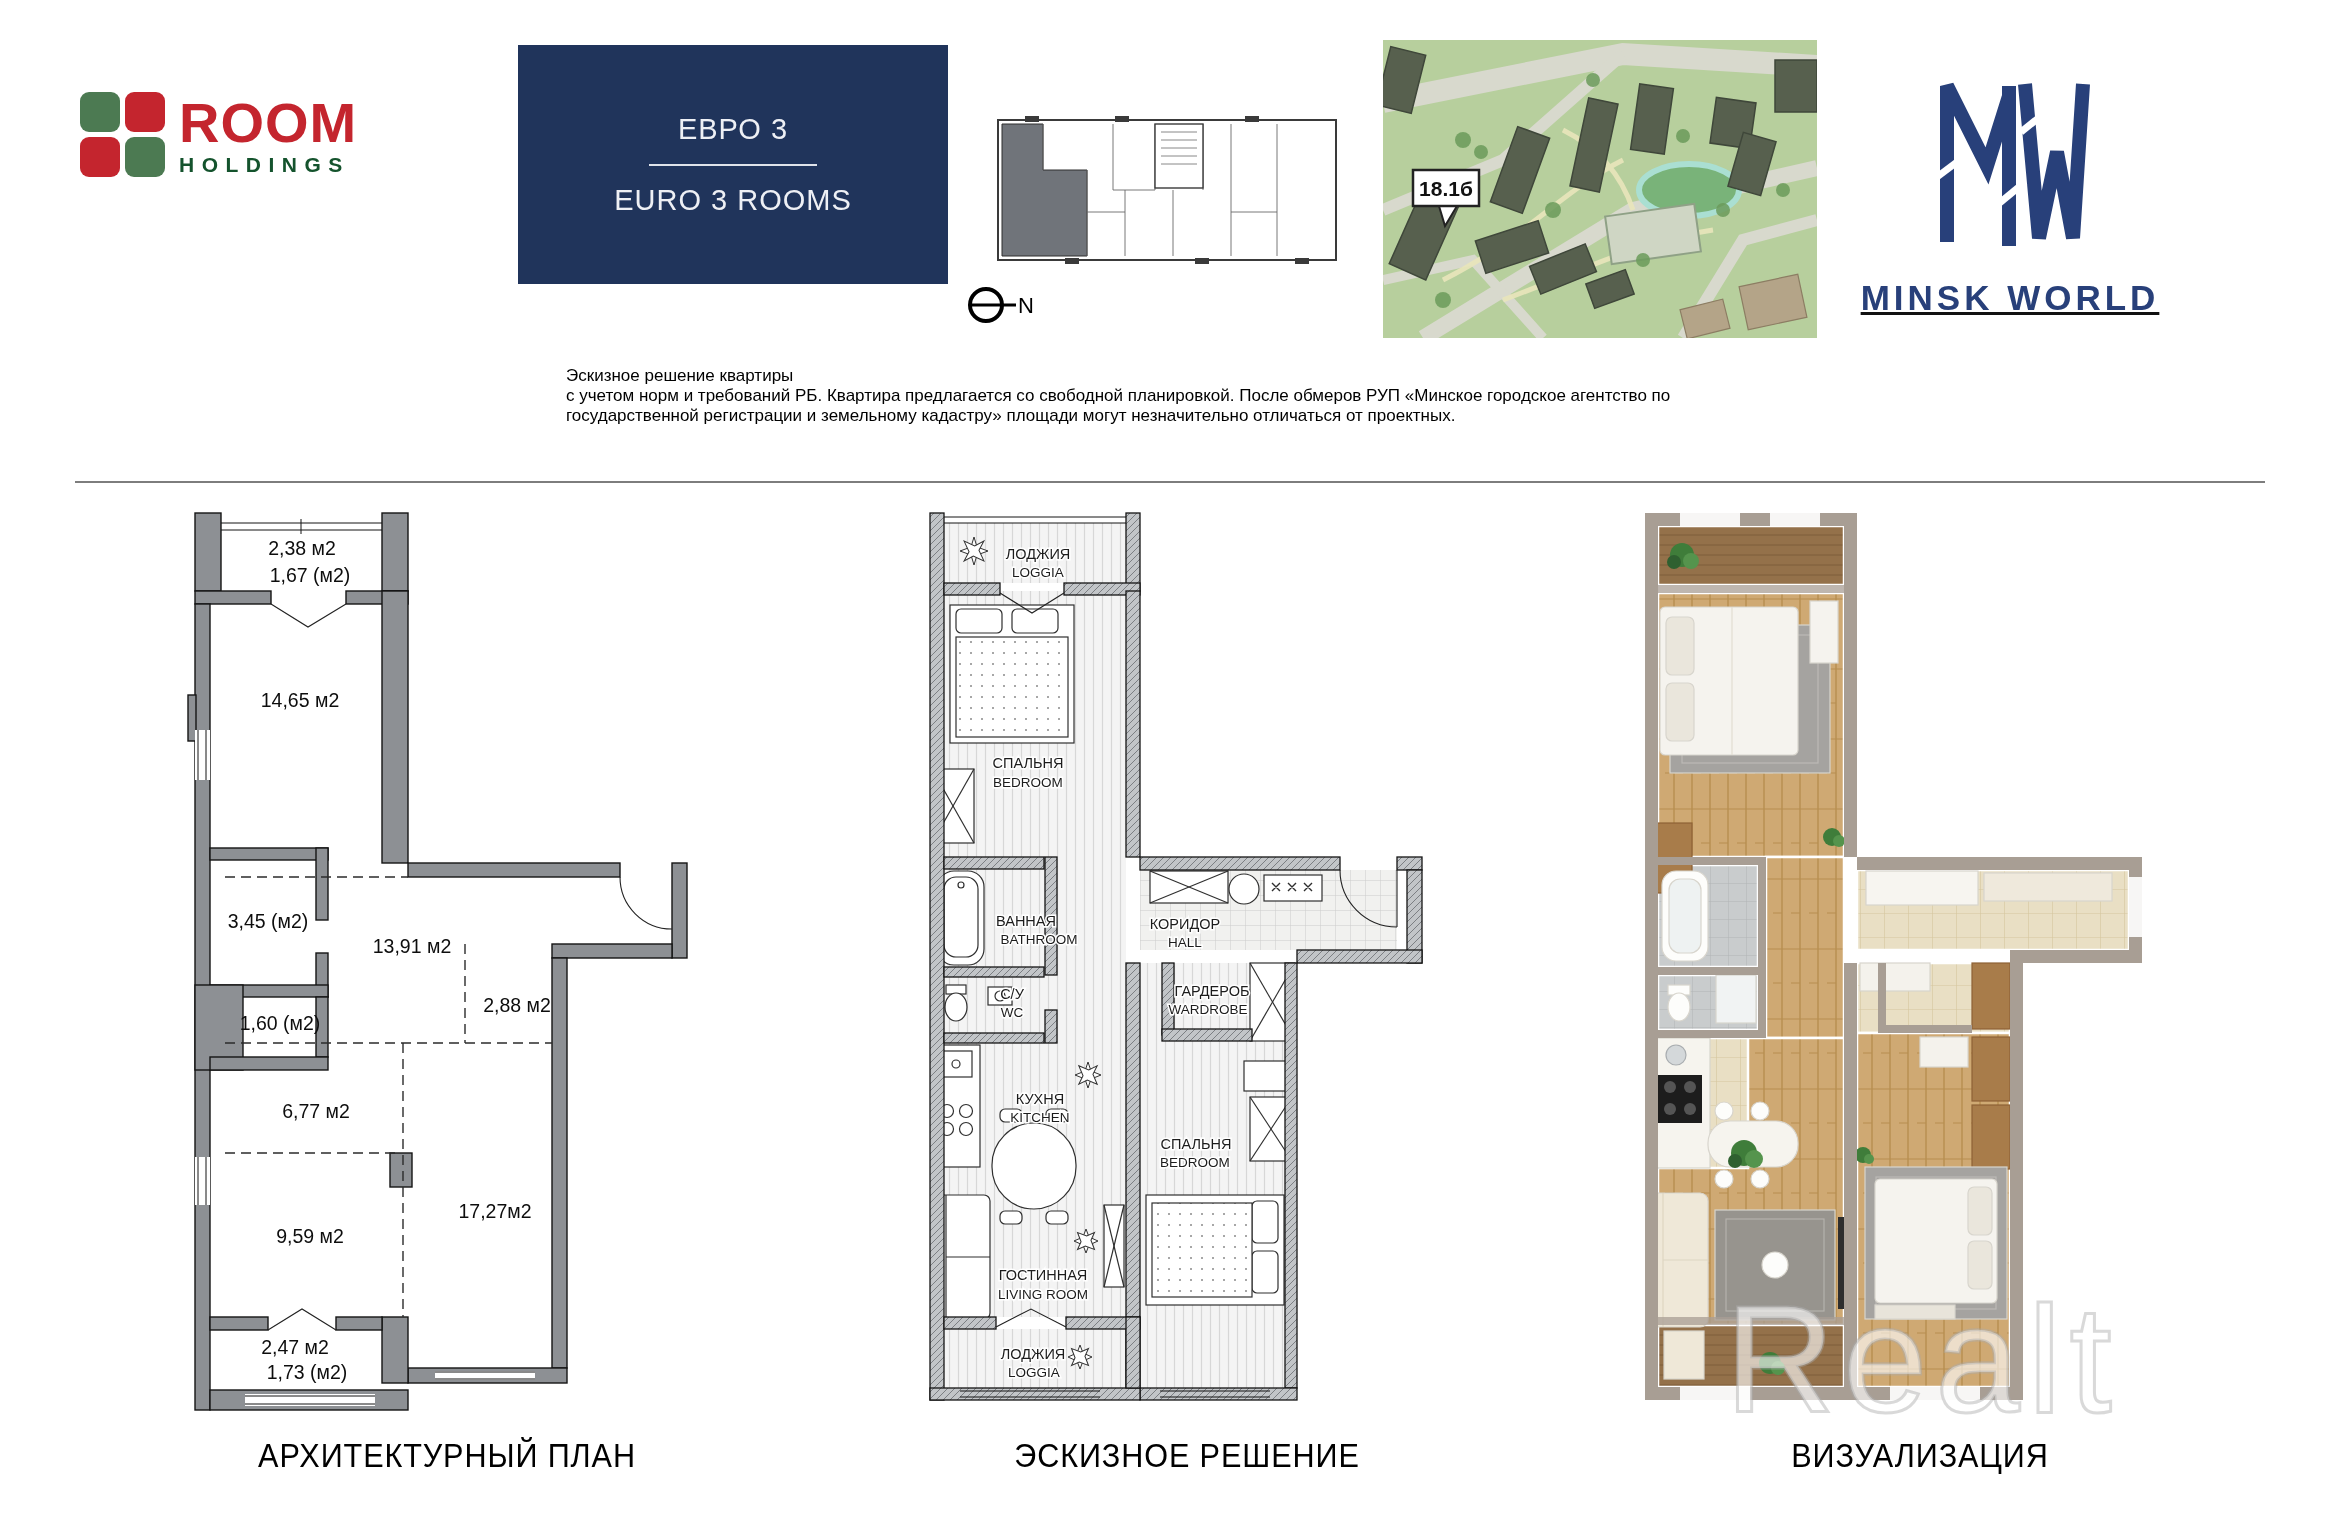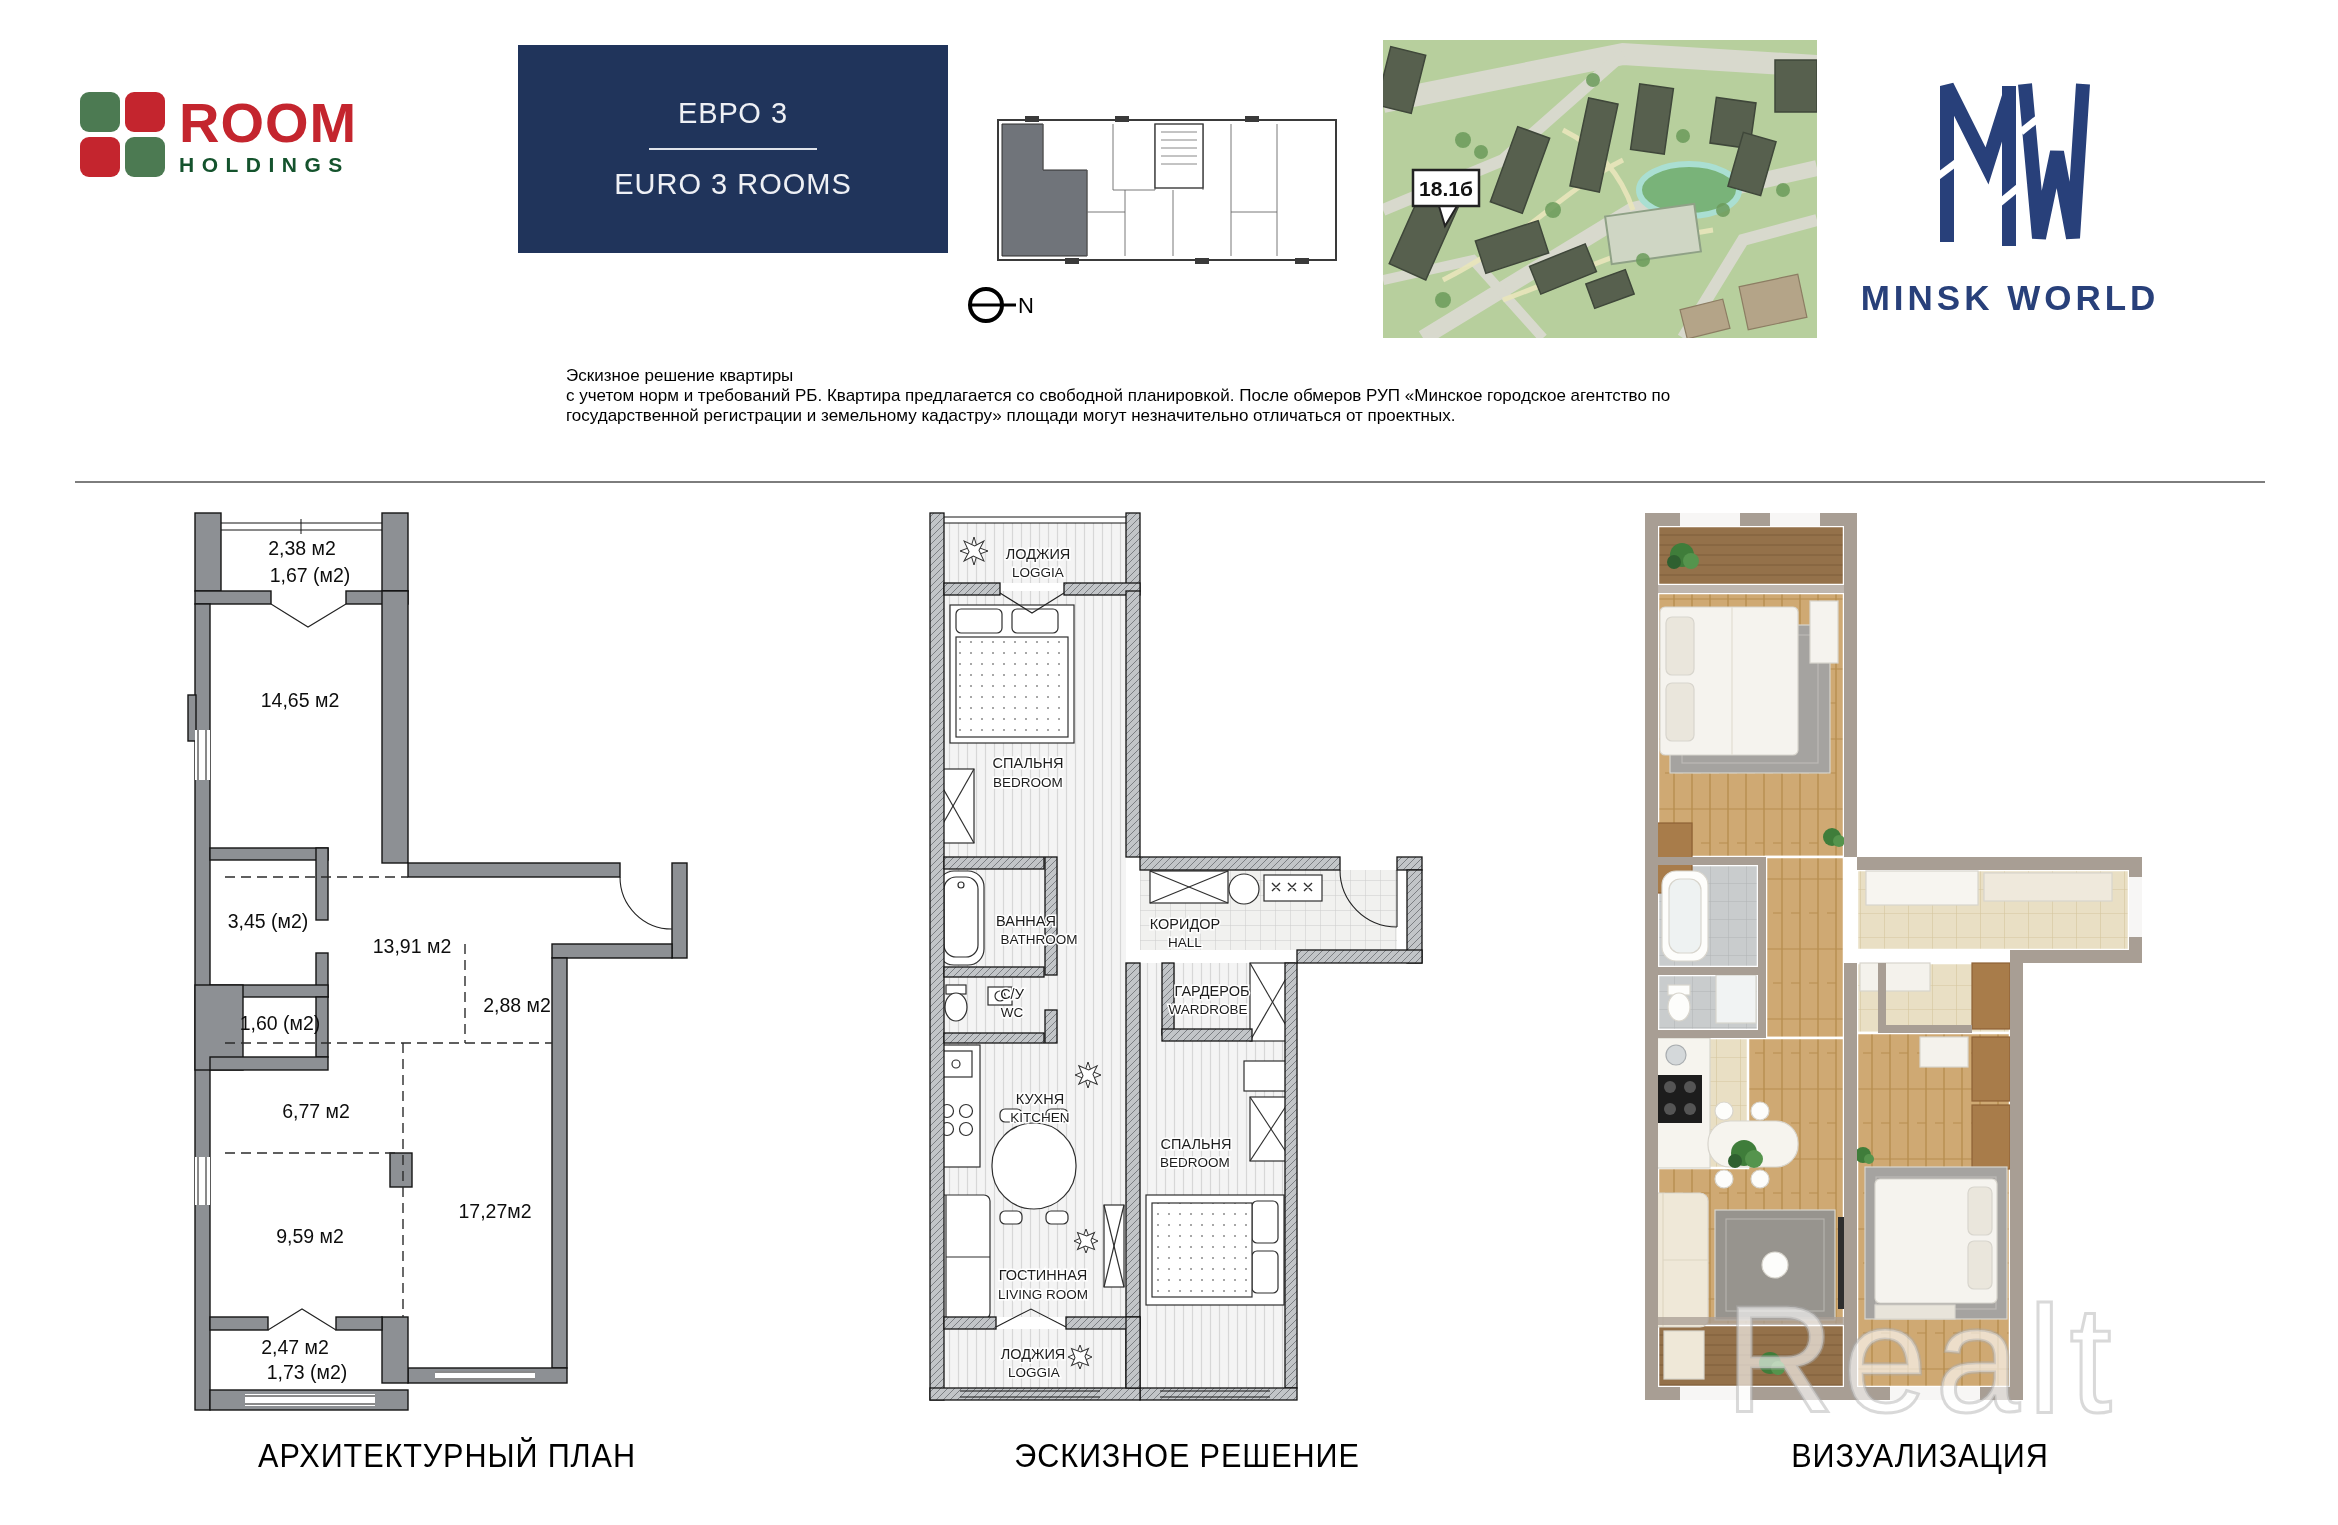--- a/index.html
+++ b/index.html
@@ -7,32 +7,32 @@
         font-family:"Liberation Sans",sans-serif;color:#111;}
   .abs{position:absolute;}
   
   #dana{left:80px;top:92px;display:flex;align-items:center;}
   #dana .squares{display:grid;grid-template-columns:40px 40px;grid-template-rows:40px 40px;gap:5px;margin-right:14px;}
   #dana .sq{border-radius:9px;}
   #dana .word{line-height:1;}
   #dana .w1{font-size:56px;font-weight:800;letter-spacing:1px;color:#c4252e;}
   #dana .w2{font-size:21px;font-weight:700;letter-spacing:7.5px;color:#14532d;margin-top:3px;}
   
-  #unitbox{left:518px;top:45px;width:430px;height:208px;background:#20345b;
+  #unitbox{left:518px;top:45px;width:430px;height:239px;background:#20345b;
            display:flex;flex-direction:column;align-items:center;justify-content:center;}
   #unitbox .t{color:#eef0f5;font-size:29px;letter-spacing:1px;}
   #unitbox .dv{width:168px;height:2px;background:#dfe3ea;margin:18px 0;}
   
   #notes{left:518px;top:366px;font-size:17px;line-height:20px;white-space:nowrap;color:#000;margin-left:48px;}
   
   #sep{left:75px;top:481px;width:2190px;height:2px;background:#7d7d7d;}
   
   .caption{top:1436px;font-size:34px;letter-spacing:1px;color:#000;transform:translateX(-50%) scaleX(.9);white-space:nowrap;}
   
-  #mw{left:1860px;top:60px;width:300px;text-align:center;}
+  #mw{left:1860px;top:60px;width:300px;text-align:center;text-decoration:underline;}
   #mw .name{margin-top:14px;font-size:35px;font-weight:700;letter-spacing:4px;color:#28407a;white-space:nowrap;}
   
   #wm{left:1725px;top:1272px;font-size:152px;font-weight:400;letter-spacing:8px;
       color:rgba(255,255,255,.62);-webkit-text-stroke:3px rgba(170,170,170,.45);z-index:9;}
   svg text{font-family:"Liberation Sans",sans-serif;}
   .arealbl{font-size:19.5px;fill:#0d0d0d;}
   .rulbl{font-size:14.5px;fill:#1c1c1c;paint-order:stroke;stroke:#ffffff;stroke-width:3px;}
   .enlbl{font-size:13.5px;fill:#1c1c1c;paint-order:stroke;stroke:#ffffff;stroke-width:3px;}
 </style>
 </head>

